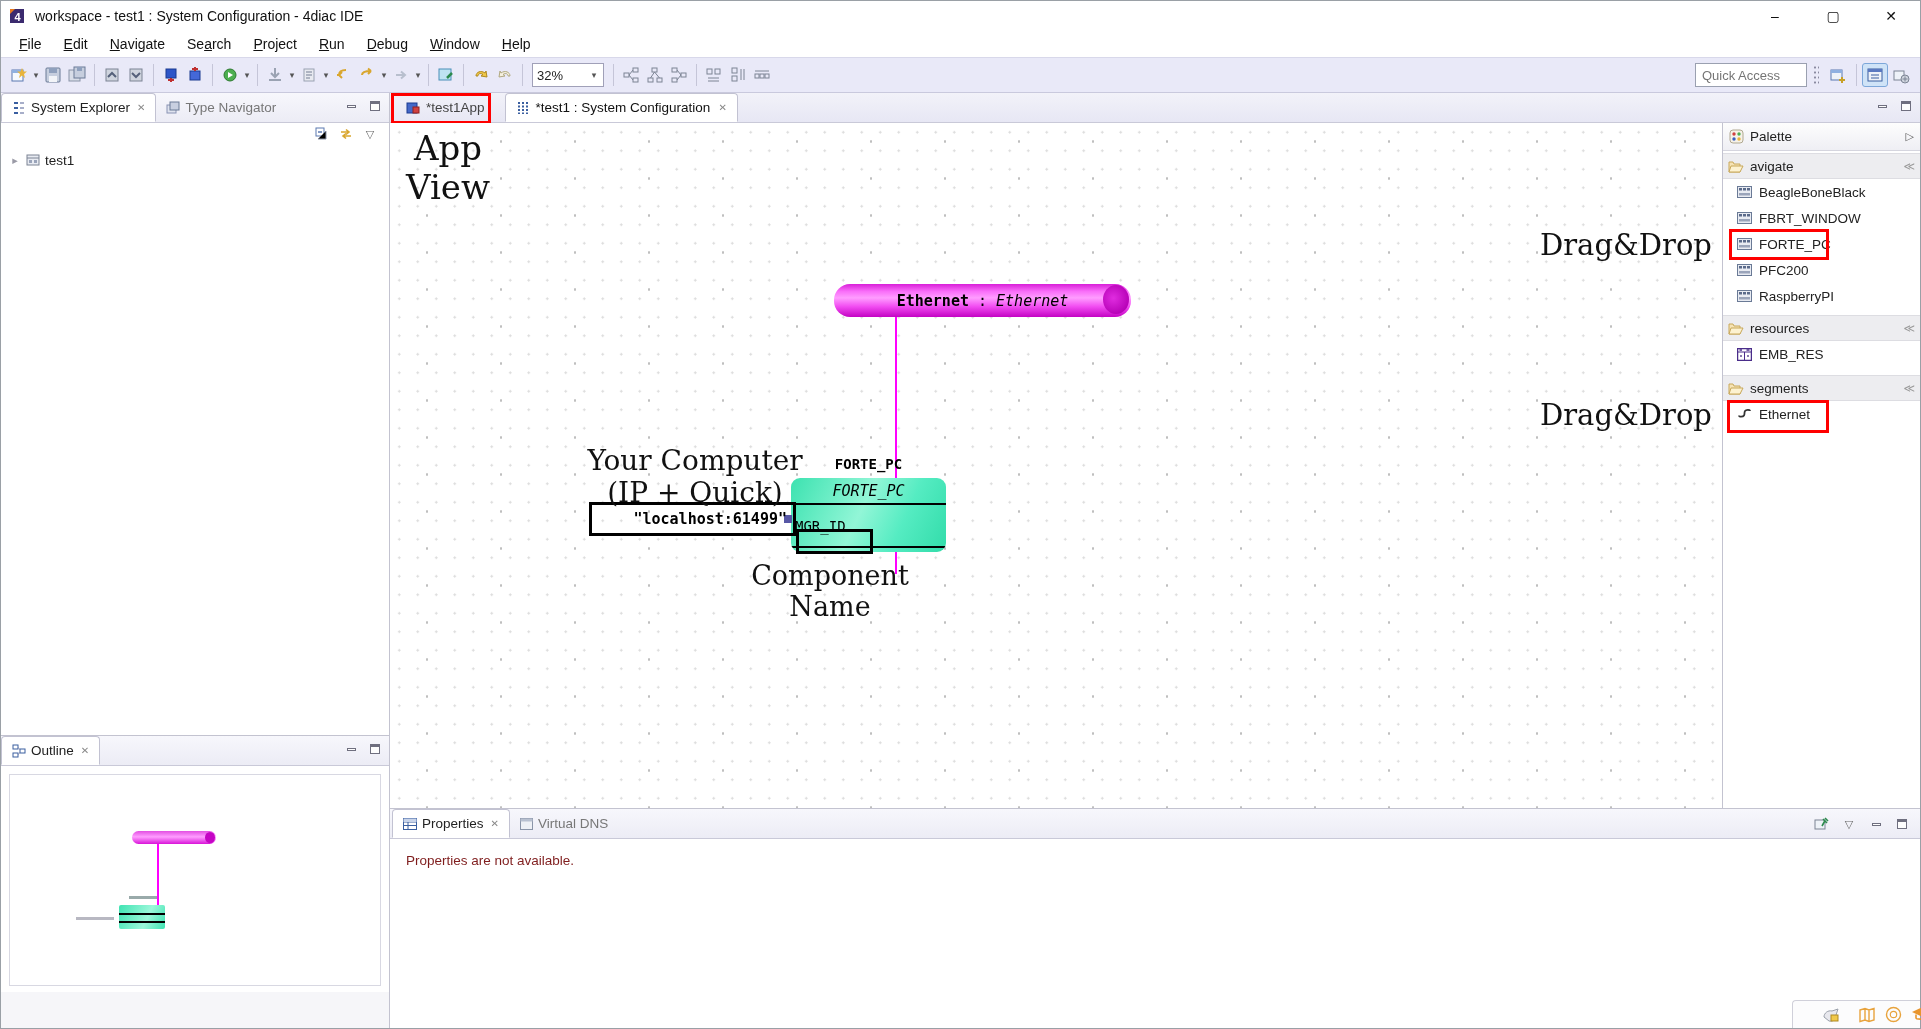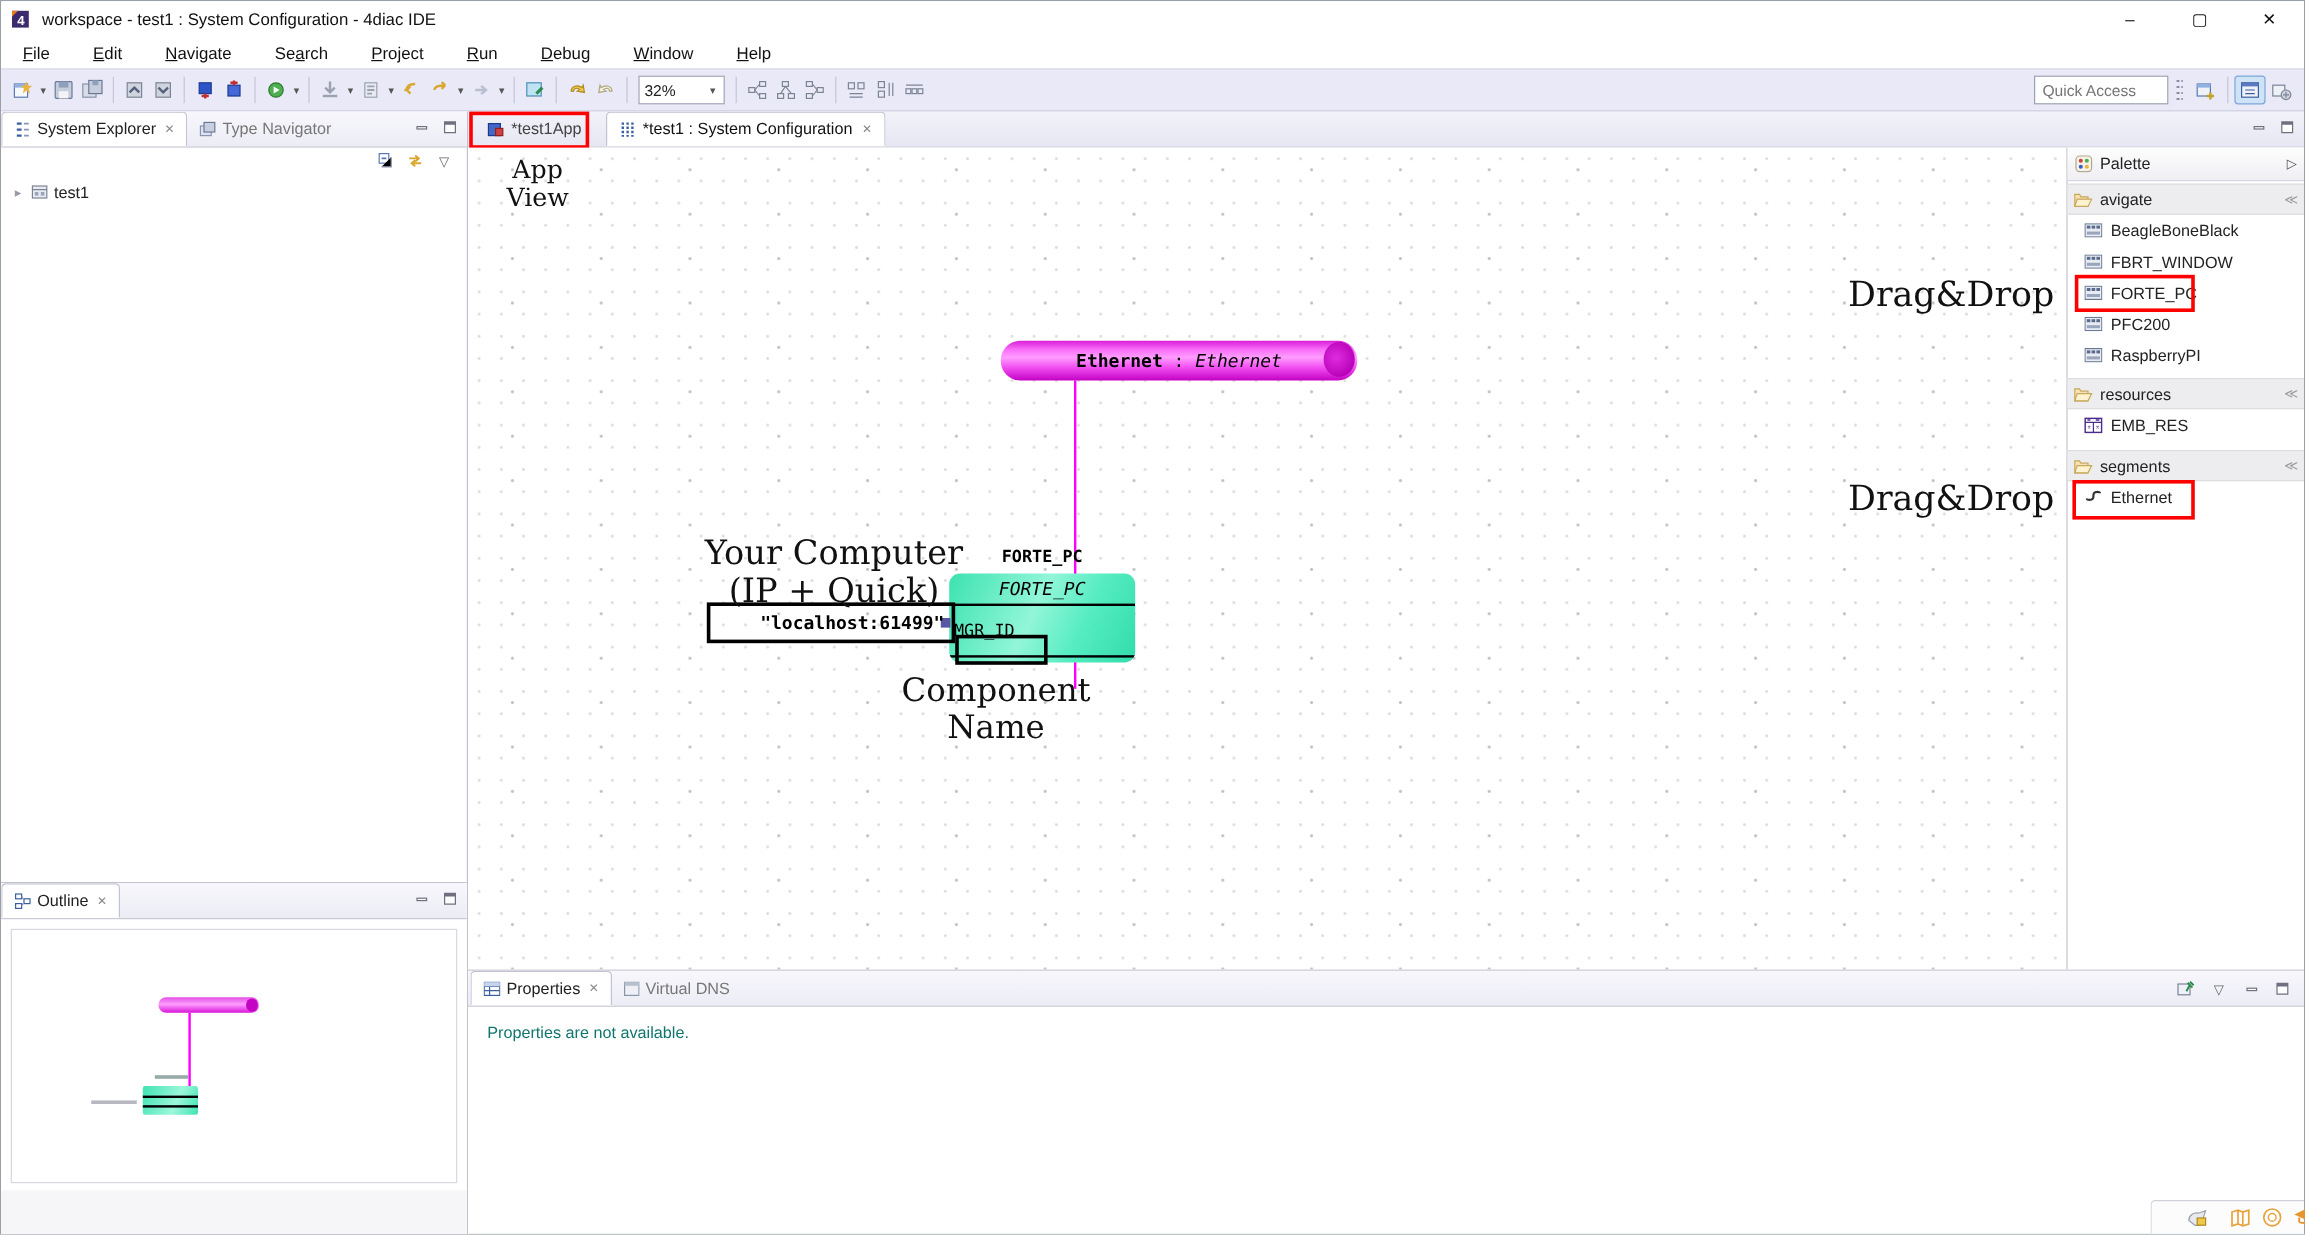--- a/index.html
+++ b/index.html
@@ -8,21 +8,21 @@
   .window { position:relative; width:1921px; height:1029px; border:1px solid #9aa0a6; background:#fff; }
 
   
   .titlebar { height:29px; display:flex; align-items:center; padding-left:8px; background:#fff; }
   .app-logo { width:18px; height:18px; margin-right:8px; }
   .title-text { font-size:14px; color:#111; }
   .win-controls { margin-left:auto; display:flex; height:29px; }
   .win-btn { width:58px; height:29px; display:flex; align-items:center; justify-content:center; font-size:14px; color:#111; cursor:default; }
 
   
-  .menubar { height:27px; display:flex; align-items:center; padding-left:8px; background:#fff; gap:16px; }
+  .menubar { height:27px; display:flex; align-items:center; padding-left:8px; background:#fff; gap:2px; }
   .menu-item { padding:3px 10px; font-size:14px; color:#111; }
   .menu-item u { text-decoration:underline; }
 
   
   .toolbar { height:36px; background:#e9e9f8; border-top:1px solid #d8d8ea; border-bottom:1px solid #c9c9dd; display:flex; align-items:center; padding:0 6px; }
   .tbtn { width:24px; height:24px; border:none; background:transparent; display:flex; align-items:center; justify-content:center; }
   .tb-caret { font-size:9px; color:#555; width:10px; text-align:center; }
   .tb-sep { width:1px; height:22px; background:#c5c5d8; margin:0 5px; }
   .combo { width:72px; height:24px; background:#fff; border:1px solid #a0a0b8; display:flex; align-items:center; padding:0 4px; margin:0 4px; }
   .combo .combo-text { flex:1; font-size:13px; }
@@ -106,21 +106,21 @@
   .param-box { position:absolute; left:199px; top:379px; width:207px; height:34px; border:3px solid #000; background:transparent;
       display:flex; align-items:center; justify-content:flex-end; padding-right:6px;
       font-family:"DejaVu Sans Mono",monospace; font-size:15px; font-weight:600; color:#000; }
   .emb-box { position:absolute; left:406px; top:406px; width:77px; height:25px; border:3px solid #000; }
 
   .hl-red { position:absolute; border:3px solid #ff0000; }
 
   
   .props-view { position:absolute; left:0; top:715px; right:0; bottom:0; border-top:1px solid #c3c3d0; background:#fff; }
   .props-right-icons { position:absolute; right:10px; top:7px; display:flex; align-items:center; gap:10px; }
-  .props-body { padding:14px 0 0 16px; font-size:13.5px; color:#0f766e; }
+  .props-body { padding:14px 0 0 16px; font-size:13.5px; color:#7f1d1d; }
 
   
   .status-corner { position:absolute; right:0; bottom:0; width:128px; height:28px; background:#fcfcfd; border:1px solid #d0d0da; border-right:none; border-bottom:none; border-radius:4px 0 0 0; display:flex; align-items:center; padding:0 8px; gap:9px; }
   .sb-sep { width:1px; height:18px; background:#d0d0da; }
 
   svg { display:block; }
 </style>
 </head>
 <body>
 
@@ -477,21 +477,21 @@
               </span>
           </div>
 
           <div class="hl-red" style="left:1px; top:0; width:100px; height:31px;"></div>
         </div>
 
         <div class="editor-body">
 
           <div class="canvas">
 
-            <div class="ann-serif" style="left:8px; top:6px; width:100px; font-size:21px;">
+            <div class="ann-serif" style="left:8px; top:6px; width:100px; font-size:34px;">
               <div>App</div>
               <div>View</div>
             </div>
 
             <div class="ann-serif" style="left:1150px; top:106px; width:170px; font-size:29px;">Drag&amp;Drop</div>
             <div class="ann-serif" style="left:1150px; top:276px; width:170px; font-size:29px;">Drag&amp;Drop</div>
 
             <div class="seg-pill">
               <span class="seg-name">Ethernet</span>
                 <span class="pre"> : </span>

